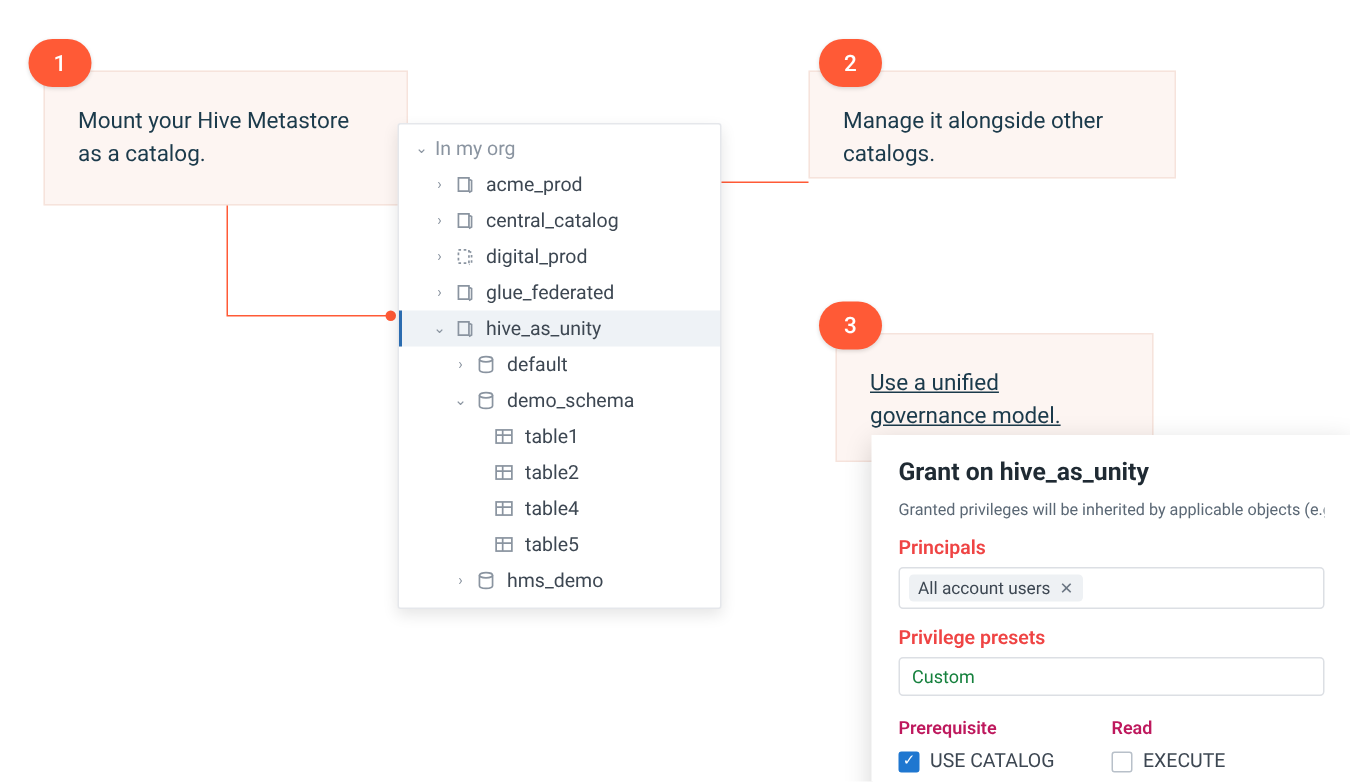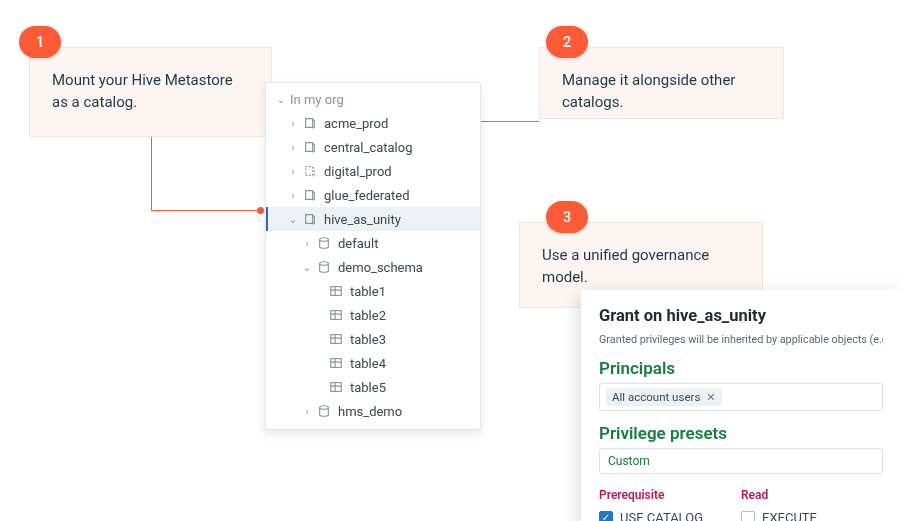--- a/index.html
+++ b/index.html
@@ -110,21 +110,21 @@
     font-size:12px;
     color:#3d4752;
   }
   .grant-panel h2 {
     font-size:16.5px;
     font-weight:700;
     color:#1f2a33;
     margin-bottom:8px;
   }
   .grant-sub { font-size:10.8px; color:#5b6875; margin-bottom:12px; white-space:nowrap; overflow:hidden; }
-  .field-label { font-size:17px; font-weight:600; color:#15803d; margin-bottom:5px; }
+  .field-label { font-size:13px; font-weight:600; color:#ef4444; margin-bottom:5px; }
   .chip-box {
     border:1px solid #dcdfe4;
     border-radius:3px;
     padding:4px 6px;
     margin-bottom:12px;
   }
   .chip {
     display:inline-flex;
     align-items:center;
     background:#eef1f4;
@@ -170,21 +170,21 @@
   <span>1</span>
 </div>
 
 <div class="callout" style="left:539px; top:47px; width:245px; height:72px;">
   <span>Manage it alongside other catalogs.</span>
 </div>
 <div class="badge" style="left:546px; top:26px;">
   <span>2</span>
 </div>
 
-<div class="callout" style="left:519px; top:222px; width:244px; height:86px;">
+<div class="callout" style="left:557px; top:222px; width:212px; height:86px;text-decoration:underline;">
   <span>Use a unified governance model.</span>
 </div>
 <div class="badge" style="left:546px; top:201px;">
   <span>3</span>
 </div>
 
 <div class="connector">
   <div class="vline" style="left:151px; top:137px; height:73px;"></div>
   <div class="hline" style="left:151px; top:210px; width:109px;"></div>
   <div class="dot" style="left:257px; top:207px;"></div>
@@ -294,30 +294,20 @@
   </div>
   <div class="tree-row">
     <span class="spacer" style="width:62px"></span>
     <span class="ic">
         <svg viewBox="0 0 16 16">
           <rect x="2" y="3" width="12" height="10"></rect>
           <path d="M2 7h12M7 3v10"></path>
         </svg>
       </span>
     <span class="lbl">table2</span>
-  </div>
-  <div class="tree-row">
-    <span class="spacer" style="width:62px"></span>
-    <span class="ic">
-        <svg viewBox="0 0 16 16">
-          <rect x="2" y="3" width="12" height="10"></rect>
-          <path d="M2 7h12M7 3v10"></path>
-        </svg>
-      </span>
-    <span class="lbl">table3</span>
   </div>
   <div class="tree-row">
     <span class="spacer" style="width:62px"></span>
     <span class="ic">
         <svg viewBox="0 0 16 16">
           <rect x="2" y="3" width="12" height="10"></rect>
           <path d="M2 7h12M7 3v10"></path>
         </svg>
       </span>
     <span class="lbl">table4</span>

